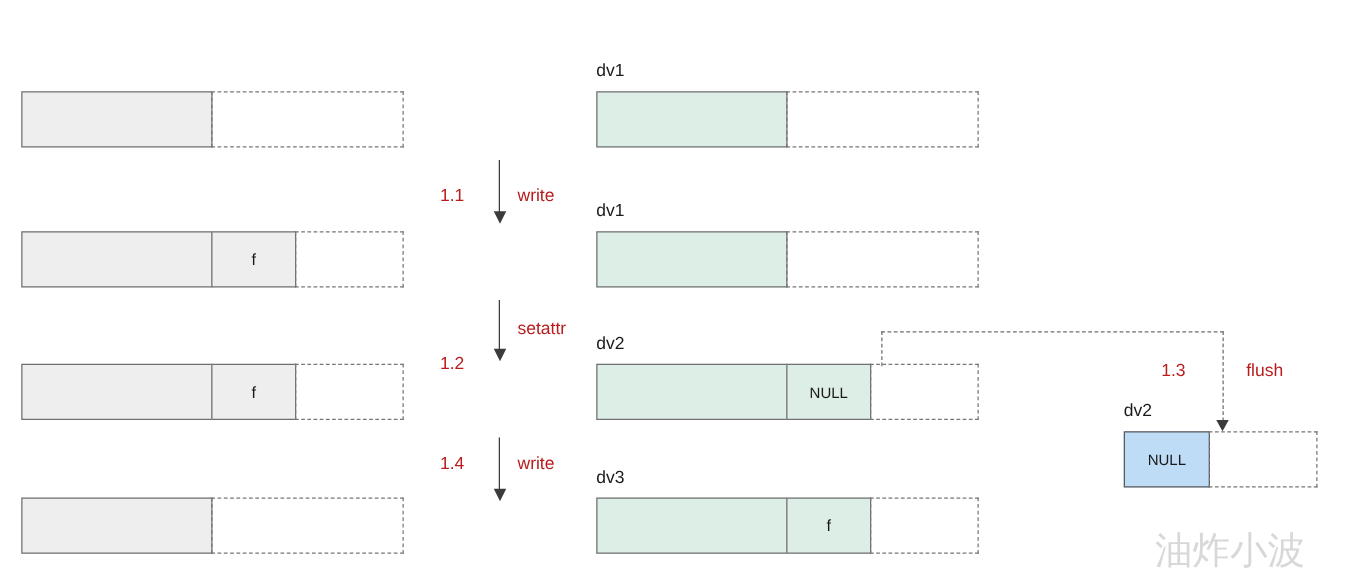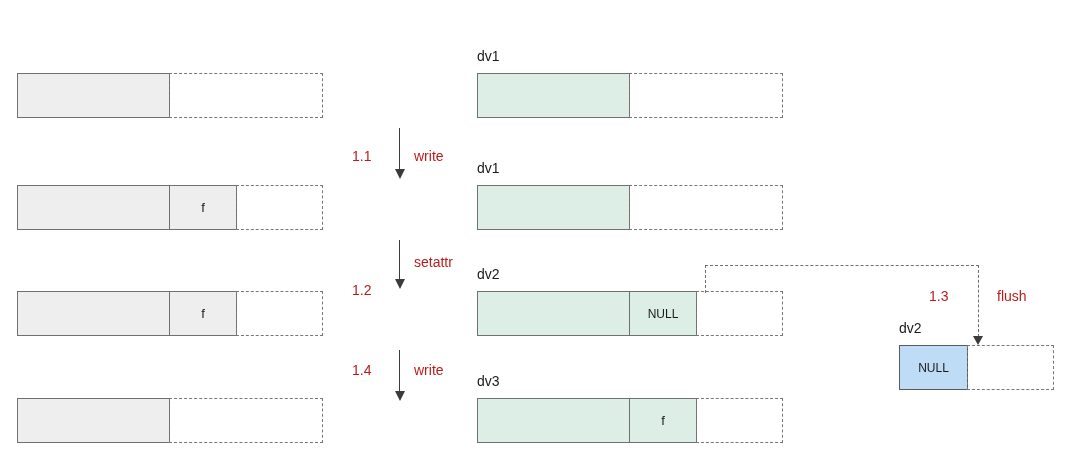--- a/index.html
+++ b/index.html
@@ -174,14 +174,15 @@
   <div class="conn-v" style="left:978px; top:265px; height:72px;"></div>
   <div class="conn-head" style="left:973px; top:336px;"></div>
 
   <div class="step-num" style="left:929px; top:288px;">1.3</div>
   <div class="step-act" style="left:997px; top:288px;">flush</div>
 
   <div class="box-label" style="left:899px; top:320px;">dv2</div>
   <div class="seg solid-blue" style="left:899px; top:345px; width:69px; height:45px; font-size:12px;">NULL</div>
   <div class="seg dashed" style="left:967px; top:345px; width:87px; height:45px;"></div>
 
+  <div class="watermark" style="left:924px; top:420px;">油炸小波</div>
 
 </div>
 
 </body></html>

